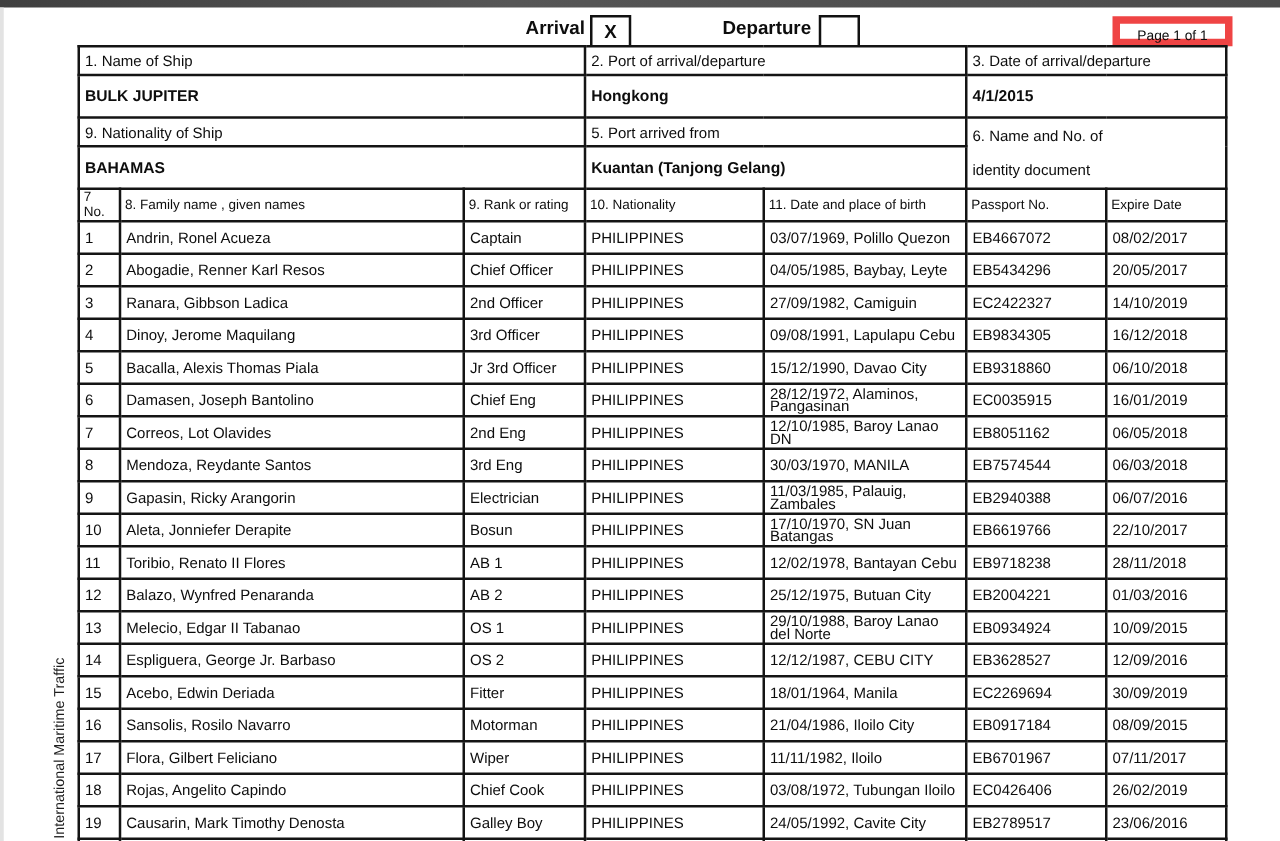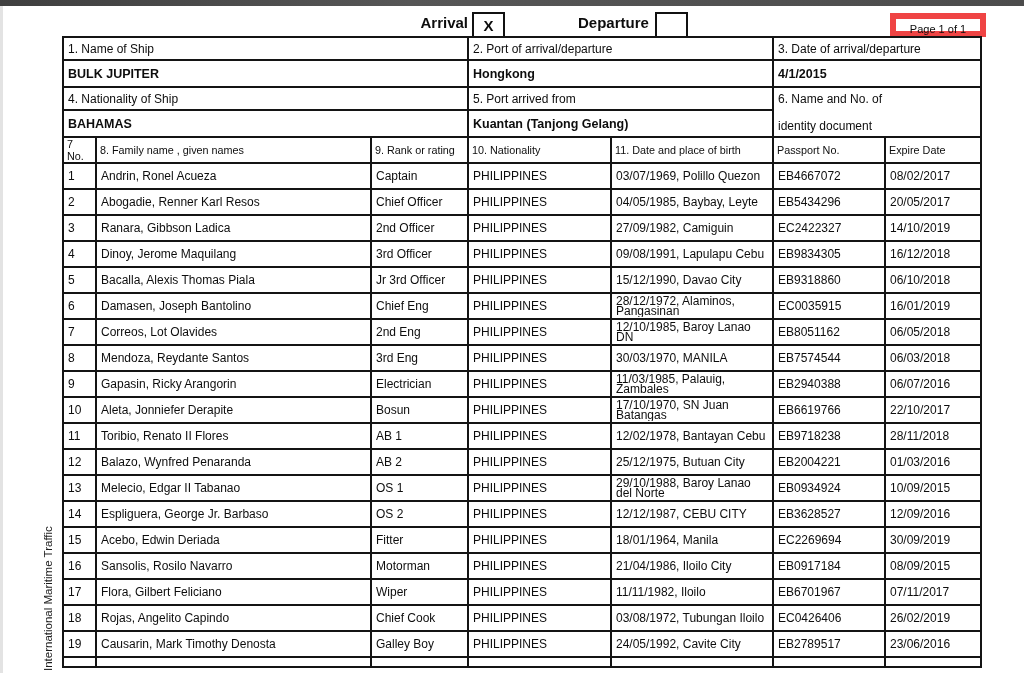--- a/index.html
+++ b/index.html
@@ -26,21 +26,21 @@
     transform-origin: 0 0; font-size: 11.5px; color: #1c1c1c; white-space: nowrap; width: 205px; }
 
   
   table.crew { position: absolute; left: 62px; top: 36px; width: 918px; border-collapse: collapse;
     table-layout: fixed; background: #fff; }
   table.crew td, table.crew th { border: 2px solid #141414; padding: 0 4px; overflow: hidden;
     font-weight: normal; text-align: left; vertical-align: middle; }
 
   tr.lbl-row { height: 23px; }
   tr.lbl-row td { font-size: 12px; }
-  tr.val-row { height: 27px; }
+  tr.val-row { height: 34px; }
   tr.val-row td { font-size: 12.5px; font-weight: bold; }
   td.center { text-align: center; }
   td.merged-6 { vertical-align: top; font-weight: normal; font-size: 12px; }
   td.merged-6 .l1 { margin-top: 0; }
   td.merged-6 .l2 { margin-top: 13px; }
 
   tr.col-head { height: 25px; }
   tr.col-head th { font-size: 10.8px; font-weight: normal; padding: 0 3px; }
 
   tr.data-row { height: 26px; }
@@ -84,21 +84,21 @@
         <td colspan="3">1. Name of Ship</td>
         <td colspan="2">2. Port of arrival/departure</td>
         <td colspan="2">3. Date of arrival/departure</td>
       </tr>
       <tr class="val-row">
         <td colspan="3">BULK JUPITER</td>
         <td colspan="2">Hongkong</td>
         <td colspan="2" class="center">4/1/2015</td>
       </tr>
       <tr class="lbl-row">
-        <td colspan="3">4. Nationality of Ship</td>
+        <td colspan="3">9. Nationality of Ship</td>
         <td colspan="2">5. Port arrived from</td>
         <td colspan="2" rowspan="2" class="merged-6">
           <div class="l1">6. Name and No. of</div>
           <div class="l2">identity document</div>
         </td>
       </tr>
       <tr class="val-row">
         <td colspan="3">BAHAMAS</td>
         <td colspan="2">Kuantan (Tanjong Gelang)</td>
       </tr>

